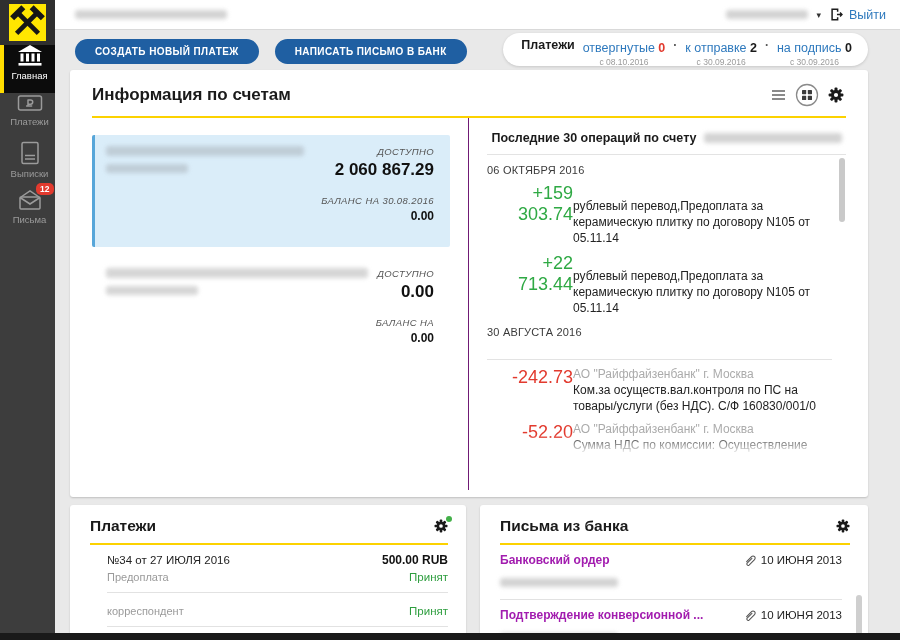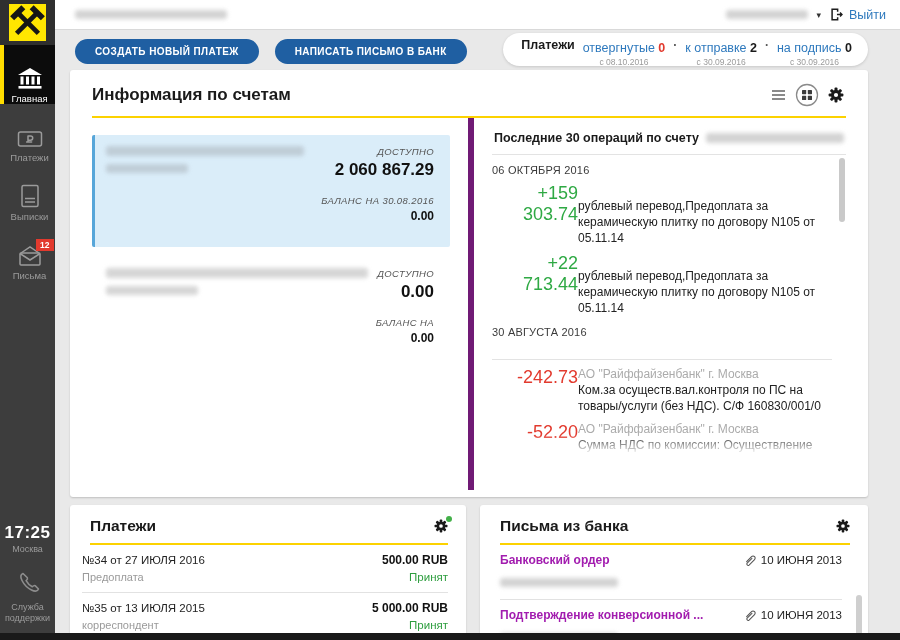--- a/index.html
+++ b/index.html
@@ -5,26 +5,26 @@
   html,body{margin:0;padding:0;}
   body{
     width:900px;height:640px;position:relative;overflow:hidden;
     background:#e9e9e9;
     font-family:"Liberation Sans","DejaVu Sans",sans-serif;
     -webkit-font-smoothing:antialiased;
   }
   
   .sidebar{position:absolute;left:0;top:0;width:55px;height:640px;background:#3d3d3d;z-index:6;}
   .logo-box{height:45px;background:#2f2f2f;display:flex;align-items:center;justify-content:center;}
-  .nav-item{height:59px;display:flex;flex-direction:column;align-items:center;justify-content:flex-end;
+  .nav-item{height:48px;display:flex;flex-direction:column;align-items:center;justify-content:flex-start;
     gap:3px;color:#9b9b9b;font-size:9.5px;cursor:pointer;position:relative;border-left:4px solid transparent;margin-left:-0px;}
   .nav-item.active{background:#0c0c0c;border-left:4px solid #ffdd00;color:#fff;}
   .nav-icon-wrap{position:relative;display:flex;align-items:center;justify-content:center;}
   .nav-badge{position:absolute;top:-6px;right:-11px;background:#e23a2e;color:#fff;font-size:8.5px;font-weight:bold;
-    border-radius:0;padding:1px 4px;line-height:1.2;}
+    border-radius:5px;padding:1px 4px;line-height:1.2;}
   .sidebar-bottom{position:absolute;bottom:16px;left:0;right:0;text-align:center;}
   .sb-clock{color:#fff;font-size:17px;font-weight:bold;letter-spacing:.5px;}
   .sb-city{color:#9b9b9b;font-size:9px;margin-top:1px;}
   .sb-phone{margin-top:16px;}
   .sb-support{color:#9b9b9b;font-size:9px;line-height:1.25;margin-top:4px;padding:0 2px;}
   
   .topbar{position:absolute;left:55px;top:0;width:845px;height:30px;background:#fff;border-bottom:1px solid #d9d9d9;
     display:flex;align-items:center;box-sizing:border-box;padding:0 14px 0 20px;z-index:5;}
   .blur-bar{background:#c5c5c5;border-radius:3px;filter:blur(2px);opacity:.75;display:inline-block;}
   .tb-right{margin-left:auto;display:flex;align-items:center;gap:8px;}
@@ -48,21 +48,21 @@
   .ps-dot::before{content:"\00B7";font-weight:bold;}
   
   .card{position:absolute;background:#fff;border-radius:3px;box-shadow:0 1px 2px rgba(0,0,0,.18);box-sizing:border-box;}
   .main-card{left:15px;top:40px;width:798px;height:427px;}
   .card-header{display:flex;align-items:center;padding:13px 24px 0 22px;}
   .card-title{font-size:17px;font-weight:bold;color:#1a1a1a;}
   .hdr-icons{margin-left:auto;display:flex;align-items:center;gap:9px;}
   .yellow-line{height:2px;background:#fcd200;margin:9px 22px 0 22px;}
   .main-cols{display:flex;height:372px;}
   .accounts-col{width:398px;box-sizing:border-box;padding:17px 18px 0 22px;}
-  .ops-col{flex:1;border-left:6px solid #701a75;box-sizing:border-box;padding:10px 22px 0 18px;position:relative;}
+  .ops-col{flex:1;border-left:1px solid #701a75;box-sizing:border-box;padding:10px 22px 0 18px;position:relative;}
   
   .acct{display:flex;justify-content:space-between;border-radius:2px;padding:11px 16px 12px 14px;margin-bottom:10px;min-height:89px;}
   .acct.highlight{background:#daedf9;border-left:3px solid #57a6d9;padding-left:11px;}
   .acct-lines .blur-bar{display:block;margin-bottom:8px;background:#b7c3cc;}
   .acct.plain .acct-lines .blur-bar{background:#c8c8c8;}
   .acct-right{text-align:right;}
   .acct-label{font-size:9.5px;color:#555;letter-spacing:.4px;font-style:italic;}
   .acct-avail{font-size:17px;font-weight:bold;color:#111;margin:3px 0 15px 0;}
   .acct-bal{font-size:12px;font-weight:bold;color:#111;margin-top:3px;}
   
@@ -85,21 +85,21 @@
   .ops-footer{text-align:right;margin:7px 2px 0 0;}
   .dashed-link{font-size:12px;color:#2e79bd;border-bottom:1px dashed #9cc0e0;cursor:pointer;}
   
   .payments-card{left:15px;top:475px;width:396px;height:170px;}
   .letters-card{left:425px;top:475px;width:388px;height:170px;}
   .sub-header{display:flex;align-items:center;padding:12px 18px 0 20px;}
   .sub-title{font-size:15.5px;font-weight:bold;color:#1a1a1a;}
   .sub-yellow{height:2px;background:#fcd200;margin:8px 18px 0 20px;}
   .gear-wrap{margin-left:auto;position:relative;display:flex;}
   .gear-dot{position:absolute;top:-3px;right:-4px;width:6px;height:6px;border-radius:50%;background:#43b049;}
-  .pay-rows{padding:0 18px 0 12px;border-radius:21px;}
+  .pay-rows{padding:0 18px 0 37px;border-radius:21px;}
   .pay-row{padding:8px 0 9px 0;border-bottom:1px solid #e2e2e2;}
   .pr-line{display:flex;justify-content:space-between;align-items:baseline;}
   .pr-num{font-size:11.5px;color:#222;}
   .pr-amt{font-size:12px;font-weight:bold;color:#111;}
   .pr-type{font-size:11px;color:#9a9a9a;margin-top:4px;}
   .pr-status{font-size:11.5px;color:#2e9e3f;margin-top:4px;}
   .let-rows{padding:0 26px 0 20px;position:relative;}
   .let-row{padding:8px 0 8px 0;border-bottom:1px solid #e2e2e2;}
   .lr-line{display:flex;justify-content:space-between;align-items:center;}
   .lr-title{font-size:12px;font-weight:bold;color:#a21caf;}
@@ -164,30 +164,20 @@
         <svg width="26" height="22" viewBox="0 0 26 22" fill="none" stroke="#9b9b9b" stroke-width="1.5">
           <path d="M4 8 L13 2 L22 8"></path>
           <rect x="3" y="8" width="20" height="12" rx="1"></rect>
           <path d="M3 8.5 L13 15 L23 8.5"></path>
         </svg>
         <span class="nav-badge">12</span>
       </span>
       <span>Письма</span>
     </div>
   </nav>
-  <div class="sidebar-bottom">
-    <div class="sb-clock">17:25</div>
-    <div class="sb-city">Москва</div>
-    <div class="sb-phone">
-      <svg width="24" height="24" viewBox="0 0 24 24" fill="none" stroke="#8d8d8d" stroke-width="1.6" stroke-linecap="round" stroke-linejoin="round">
-        <path d="M7 3.5 c-2.3 1 -3 3 -1 7 2 4 5.5 7.5 9.5 9.5 4 2 6 1.2 7 -1 l-3.4 -3.4 c-1 -.6 -2 .4 -2.8 1.2 -2.2 -1.2 -5 -4 -6.2 -6.2 .8 -.8 1.9 -1.8 1.3 -2.8 Z"></path>
-      </svg>
-    </div>
-    <div class="sb-support">Служба поддержки</div>
-  </div>
 </aside>
 
 <header class="topbar">
   <span class="blur-bar" style="width:152px;height:9px;"></span>
   <div class="tb-right">
     <span class="blur-bar" style="width:82px;height:9px;"></span>
     <span class="caret">▾</span>
     <span class="logout">
       <svg width="15" height="15" viewBox="0 0 16 16">
         <path d="M2.5 1.5 h7.5 v3.5 h-1.6 V3.1 H4.1 v9.8 h4.3 v-1.9 h1.6 v3.5 H2.5 Z" fill="#1d1d1d"></path>
@@ -358,24 +348,20 @@
           <span class="pr-num">№34 от 27 ИЮЛЯ 2016</span>
           <span class="pr-amt">500.00 RUB</span>
         </div>
         <div class="pr-line">
           <span class="pr-type">Предоплата</span>
           <span class="pr-status">Принят</span>
         </div>
       </div>
       <div class="pay-row">
         <div class="pr-line">
-          <span class="pr-num">№35 от 13 ИЮЛЯ 2015</span>
-          <span class="pr-amt">5 000.00 RUB</span>
-        </div>
-        <div class="pr-line">
           <span class="pr-type">корреспондент</span>
           <span class="pr-status">Принят</span>
         </div>
       </div>
     </div>
   </section>
 
   <section class="card letters-card">
     <div class="sub-header">
       <span class="sub-title">Письма из банка</span>

